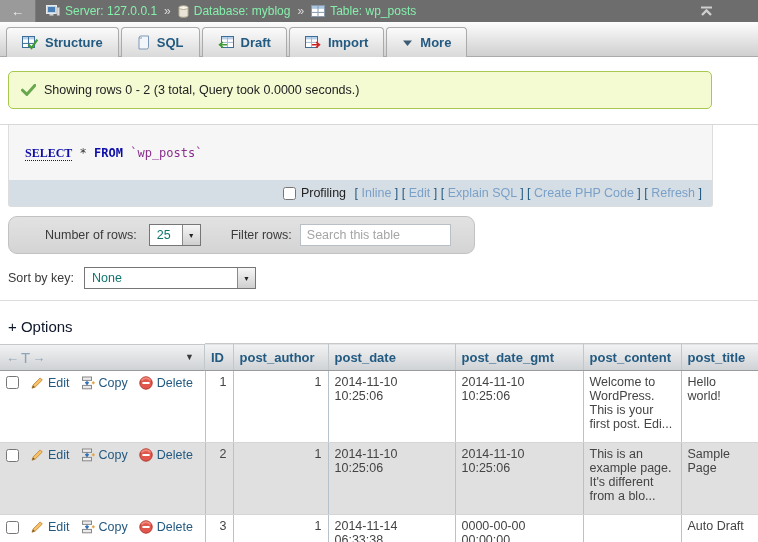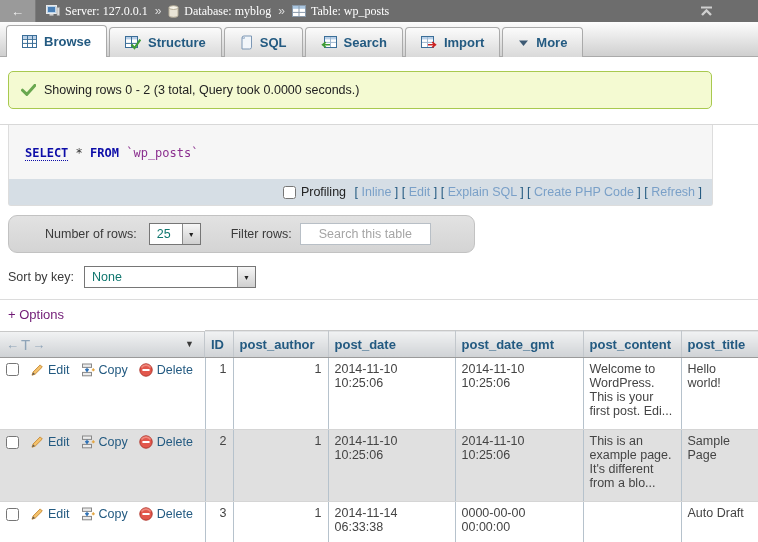--- a/index.html
+++ b/index.html
@@ -5,60 +5,60 @@
   * { margin:0; padding:0; box-sizing:border-box; }
   html,body { background:#fff; }
   body { font-family:"Liberation Sans", sans-serif; }
   .page { width:758px; height:542px; overflow:hidden; background:#fff; position:relative; }
 
   
   .topbar { height:22px; background:#6d6d6d; display:flex; align-items:center; color:#fff; font-size:12px; }
   .back-btn { width:36px; height:22px; background:#9a9a9a; border-right:1px solid #7c7c7c; display:flex; align-items:center; justify-content:center; color:#f2f2f2; font-size:13px; cursor:pointer; }
   .crumbs { display:flex; align-items:center; margin-left:10px; gap:5px; }
   .crumbs .ic { display:inline-flex; align-items:center; }
-  .bc-link { color:#ffffff; cursor:pointer;font-family:Liberation Serif, serif; }
+  .bc-link { color:#86efac; cursor:pointer; }
   .sep { color:#dcdcdc; padding:0 2px; }
   .collapse-btn { margin-left:auto; margin-right:44px; cursor:pointer; display:flex; align-items:center; }
 
   
   .tabbar { height:35px; background:linear-gradient(#fdfdfd,#cfcfcf); border-bottom:1px solid #aaa; display:flex; align-items:flex-end; padding-left:5px; }
   .tab { display:inline-flex; align-items:center; gap:7px; height:30px; padding:0 15px; margin:0 1px -1px 1px; border:1px solid #aaa; border-bottom:none; border-radius:4px 4px 0 0; background:linear-gradient(#fbfbfb,#d9d9d9); color:#235a81; font-size:13px; font-weight:bold; cursor:pointer; }
   .tab.active { background:#fff; height:32px; }
   .tab .ic { display:inline-flex; align-items:center; }
   .more-caret { font-size:10px; color:#3d5a74; }
 
   
   .msg { margin:14px 46px 0 8px; background:#f4fad2; border:1px solid #a8c94f; border-radius:5px; padding:11px 12px; font-size:12.5px; color:#222; display:flex; align-items:center; gap:8px; }
 
   
   .result-hr { border-top:1px solid #d8d8d8; margin-top:15px; }
   .sql-panel { margin:0 45px 0 8px; background:#f6f6f6; border:1px solid #ddd; border-top:none; border-radius:0 0 3px 3px; }
   .sql-code { padding:21px 16px 19px; font-family:"DejaVu Sans Mono", monospace; font-size:12px; color:#333; }
   .kw { color:#0d0da8; font-weight:bold; }
-  .kw-select { border-bottom:1px dotted #0d0da8; cursor:help; }
+  .kw-select { border-bottom:1px dotted #0d0da8; cursor:help;font-family:Liberation Serif, serif; }
   .tblref { color:#8b2f8f; }
   .profiling-bar { background:#d6dee5; height:26px; display:flex; align-items:center; justify-content:flex-end; padding-right:10px; font-size:12.5px; color:#222; gap:5px; }
   .profiling-bar input { width:13px; height:13px; }
   .brk { color:#235a81; }
   .plink { color:#7aa0c8; cursor:pointer; }
 
   
   .controls-bar { margin:9px 0 0 8px; width:467px; height:38px; background:linear-gradient(#e2e2e2,#d4d4d4); border:1px solid #c2c2c2; border-radius:9px; display:flex; align-items:center; font-size:12.5px; color:#3a3a3a;padding-left:16px; }
   .controls-bar .lbl1 { margin-left:20px; }
   .fakesel { display:inline-flex; align-items:stretch; background:#fff; border:1px solid #767676; height:22px; cursor:pointer; }
   .fakesel .v { padding:3px 7px; font-size:12.5px; color:#0f766e; flex:1; white-space:nowrap; overflow:hidden; }
   .fakesel .b { width:18px; background:linear-gradient(#f6f6f6,#cfcfcf); border-left:1px solid #8a8a8a; display:flex; align-items:center; justify-content:center; font-size:7px; color:#222; }
   .w52 { width:52px; margin-left:12px; }
   .w220 { width:172px; }
   .lbl2 { margin-left:30px; }
-  .filter-input { width:131px; height:22px; margin-left:8px; border:1px solid #b8bfc6; padding:0 6px; font-family:"Liberation Sans",sans-serif; font-size:12.5px; color:#333;text-align:center; }
+  .filter-input { width:151px; height:22px; margin-left:8px; border:1px solid #b8bfc6; padding:0 6px; font-family:"Liberation Sans",sans-serif; font-size:12.5px; color:#333; }
   .filter-input::placeholder { color:#a5a5a5; opacity:1; }
   .sort-row { margin:11px 0 0 8px; display:flex; align-items:center; gap:10px; font-size:12.5px; color:#3a3a3a; height:26px; }
   .hr2 { border-top:1px solid #dcdcdc; margin-top:9px; }
-  .options-link { display:inline-block; margin:7px 0 6px 8px; color:#701a75; font-size:13px; cursor:pointer; }
+  .options-link { display:inline-block; margin:17px 0 6px 8px; color:#0f172a; font-size:15px; cursor:pointer; }
 
   
   table.data { border-collapse:collapse; table-layout:fixed; width:758px; font-size:12.5px; margin-top:2px; }
   table.data th { background:linear-gradient(#f1f2f3,#cfd2d5); border-top:1px solid #c8c8c8; border-bottom:1px solid #9a9a9a; border-right:1px solid #c2c7cc; color:#235a81; font-size:13px; font-weight:bold; text-align:left; padding:5px 6px; height:27px; cursor:pointer; white-space:nowrap; overflow:hidden; }
   th.actioncol { display:flex; align-items:center; border-right:1px solid #c2c7cc; }
   .mv { color:#8fa4b8; font-size:13px; font-weight:normal; cursor:pointer; }
   .mv.t { font-size:15px; margin:0 2px; }
   .hdr-caret { margin-left:auto; font-size:9px; color:#3a3a3a; cursor:pointer; padding-right:4px; }
   table.data td { border-right:1px solid #b6c2cc; border-bottom:1px solid #d5d5d5; padding:4px 6px; vertical-align:top; color:#444; overflow:hidden; }
   table.data td:last-child, table.data th:last-child { border-right:none; }
@@ -115,33 +115,20 @@
           <svg width="15" height="10" viewBox="0 0 15 10">
             <line x1="2" y1="1.5" x2="13" y2="1.5" stroke="#cfcfcf" stroke-width="2"></line>
             <path d="M3 9 L7.5 4.5 L12 9" fill="none" stroke="#cfcfcf" stroke-width="2.4"></path>
           </svg>
         </span>
       </div>
   </div>
 
   
   <div class="tabbar">
-      <div class="tab active">
-    <span class="ic">
-          <svg width="15" height="13" viewBox="0 0 15 13">
-            <rect x="0.5" y="0.5" width="14" height="12" fill="#fff" stroke="#3b6e98"></rect>
-            <rect x="1" y="1" width="13" height="2.6" fill="#b9d0e8"></rect>
-            <line x1="5.5" y1="1" x2="5.5" y2="12" stroke="#3b6e98"></line>
-            <line x1="10.5" y1="1" x2="10.5" y2="12" stroke="#3b6e98"></line>
-            <line x1="1" y1="4.4" x2="14" y2="4.4" stroke="#3b6e98"></line>
-            <line x1="1" y1="8.4" x2="14" y2="8.4" stroke="#3b6e98"></line>
-          </svg>
-        </span>
-    <span>Browse</span>
-  </div>
       <div class="tab">
     <span class="ic">
           <svg width="16" height="14" viewBox="0 0 16 14">
             <rect x="0.5" y="0.5" width="12" height="11" fill="#fff" stroke="#3b6e98"></rect>
             <rect x="1" y="1" width="11" height="2.4" fill="#b9d0e8"></rect>
             <line x1="6.5" y1="1" x2="6.5" y2="11" stroke="#3b6e98"></line>
             <line x1="1" y1="7.4" x2="12" y2="7.4" stroke="#3b6e98"></line>
             <path d="M6.5 8.5 L9.5 12 L15.3 3.5" stroke="#3f9c35" stroke-width="2.2" fill="none"></path>
           </svg>
         </span>
@@ -159,21 +146,21 @@
       <div class="tab">
     <span class="ic">
           <svg width="16" height="13" viewBox="0 0 16 13">
             <rect x="3.5" y="0.5" width="12" height="11" fill="#fff" stroke="#3b6e98"></rect>
             <rect x="4" y="1" width="11" height="2.4" fill="#b9d0e8"></rect>
             <line x1="9.5" y1="1" x2="9.5" y2="11" stroke="#9fb8d1"></line>
             <line x1="4" y1="6.4" x2="15" y2="6.4" stroke="#9fb8d1"></line>
             <path d="M9 8.8 H2.2 M4.8 6.2 L1.6 8.8 L4.8 11.4" stroke="#3f9c35" stroke-width="1.6" fill="none"></path>
           </svg>
         </span>
-    <span>Search</span>
+    <span>Draft</span>
   </div>
       <div class="tab">
     <span class="ic">
           <svg width="16" height="13" viewBox="0 0 16 13">
             <rect x="0.5" y="0.5" width="12" height="11" fill="#fff" stroke="#3b6e98"></rect>
             <rect x="1" y="1" width="11" height="2.4" fill="#b9d0e8"></rect>
             <line x1="6.5" y1="1" x2="6.5" y2="11" stroke="#9fb8d1"></line>
             <line x1="1" y1="6.4" x2="12" y2="6.4" stroke="#9fb8d1"></line>
             <path d="M7 8.8 H13.8 M11.2 6.2 L14.4 8.8 L11.2 11.4" stroke="#cc2222" stroke-width="1.6" fill="none"></path>
           </svg>

